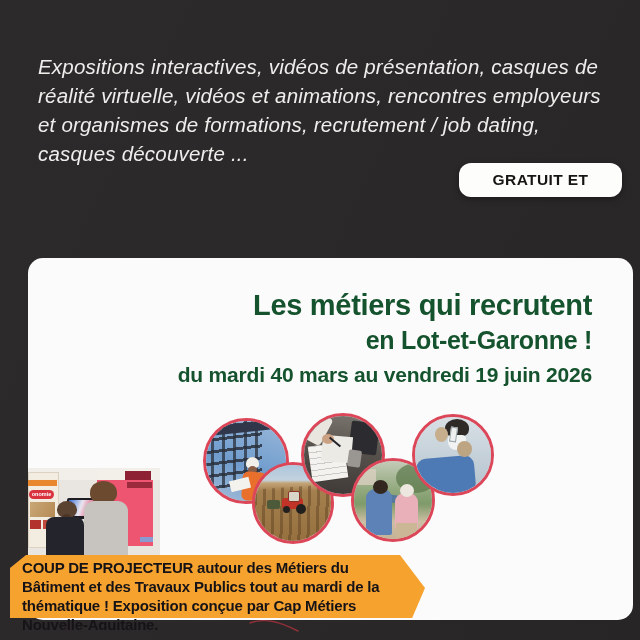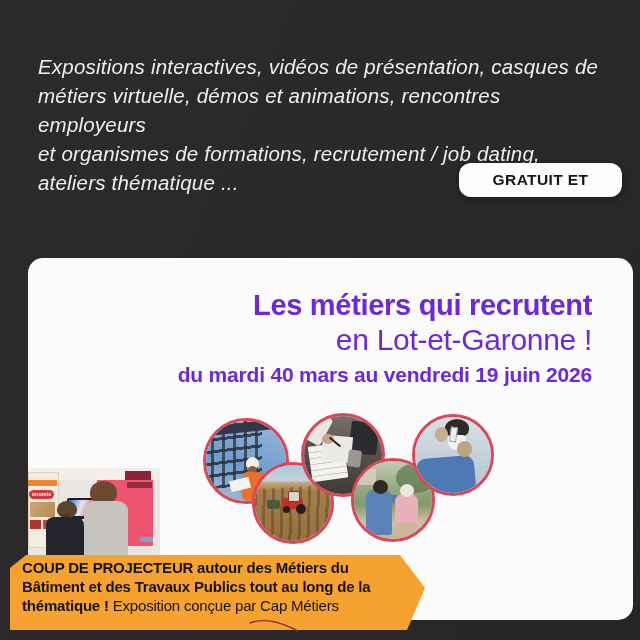--- a/index.html
+++ b/index.html
@@ -22,23 +22,23 @@
 
   
   #card{left:28px;top:258px;width:605px;height:362px;background:#fcfbfb;border-radius:15px;}
 
   
   #moment-badge{left:18px;top:243px;height:31px;padding:0 26px;border-radius:16px;
     background:#e8415f;color:#fff;display:flex;align-items:center;z-index:5;
     font-weight:800;font-size:17.5px;letter-spacing:.8px;box-shadow:0 1px 4px rgba(0,0,0,.3);}
 
   
-  #title-block{right:41px;top:30px;text-align:right;color:#6d28d9;}
+  #title-block{right:41px;top:30px;text-align:right;color:#14532d;}
   #title-block .t1{font-size:29px;font-weight:800;line-height:34px;letter-spacing:-.3px;}
-  #title-block .t2{font-size:30px;font-weight:400;line-height:36px;letter-spacing:-.3px;}
+  #title-block .t2{font-size:25px;font-weight:700;line-height:36px;letter-spacing:-.3px;}
   #title-block .dates{font-size:21px;font-weight:700;line-height:26px;margin-top:4px;letter-spacing:-.2px;}
 
   
   .circle{border-radius:50%;border:3px solid #dc4659;overflow:hidden;background:#ddd;}
   .circle>div{position:absolute;}
   #c1{left:175px;top:160px;width:80px;height:80px;z-index:1;}
   #c2{left:224px;top:204px;width:76px;height:76px;z-index:2;}
   #c3{left:273px;top:155px;width:78px;height:78px;z-index:3;}
   #c4{left:323px;top:200px;width:78px;height:78px;z-index:4;}
   #c5{left:384px;top:156px;width:76px;height:76px;z-index:5;}
@@ -116,40 +116,40 @@
   #expo .monitor{left:39px;top:30px;width:30px;height:21px;background:#1b1d23;border-radius:2px;}
   #expo .screen{left:41px;top:32px;width:26px;height:16px;
       background:linear-gradient(110deg,#3a6fd8 0%,#e9e6ef 45%,#e87a9a 75%,#5a4ecb 100%);}
   #expo .p1hair{left:29px;top:33px;width:20px;height:17px;border-radius:50% 50% 45% 45%;background:#5b4332;}
   #expo .p1bun{left:34px;top:46px;width:9px;height:8px;border-radius:50%;background:#4a3527;}
   #expo .p1body{left:18px;top:49px;width:38px;height:41px;border-radius:8px 8px 0 0;background:#24252c;}
   #expo .p2hair{left:62px;top:13px;width:27px;height:23px;border-radius:50% 50% 45% 45%;background:#6b4a2f;}
   #expo .p2body{left:56px;top:33px;width:44px;height:57px;border-radius:10px 10px 0 0;background:#c7c4c0;}
 
   
-  #banner{left:10px;top:555px;width:415px;height:75px;background:#f6a22f;z-index:6;
+  #banner{left:10px;top:555px;width:415px;height:63px;background:#f6a22f;z-index:6;
     clip-path:polygon(16px 0,390px 0,415px 33px,397px 75px,0 75px,0 13px);
     color:#161317;}
   #banner .txt{position:absolute;left:12px;top:3px;font-size:15px;line-height:19px;
     letter-spacing:-.2px;white-space:nowrap;}
   .w900{font-weight:900;}
   .w800{font-weight:800;}
-  .w600{font-weight:400;text-align:center;}
+  .w600{font-weight:700;text-align:center;}
   #scribble{left:248px;top:616px;z-index:7;}
 </style>
 </head>
 <body>
 
 <div id="stage">
 
   <div id="intro" class="abs">
     <div>Expositions interactives, vidéos de présentation, casques de</div>
-    <div>métiers virtuelle, démos et animations, rencontres employeurs</div>
+    <div>réalité virtuelle, vidéos et animations, rencontres employeurs</div>
     <div>et organismes de formations, recrutement / job dating,</div>
-    <div>ateliers thématique ...</div>
+    <div>casques découverte ...</div>
   </div>
 
   <div id="free-badge" class="abs">
     <div>GRATUIT ET</div>
   </div>
 
   <div id="card" class="abs">
 
     <div id="title-block" class="abs">
       <div class="t1">Les métiers qui recrutent</div>
@@ -232,24 +232,25 @@
     <div class="p1body"></div>
     <div class="p2hair"></div>
     <div class="p2body"></div>
   </div>
 
   <div id="banner" class="abs">
     <div class="txt">
       <div>
         <span class="w900">COUP DE PROJECTEUR</span><span class="w800"> autour des Métiers du</span>
       </div>
-      <div><span class="w800">Bâtiment et des Travaux Publics tout au long de la</span></div>
+      <div><span class="w800">Bâtiment et des Travaux Publics tout au mardi de la</span></div>
       <div>
         <span class="w800">thématique !</span><span class="w600"> Exposition conçue par Cap Métiers</span>
       </div>
+      <div><span class="w600">Nouvelle-Aquitaine.</span></div>
     </div>
   </div>
 
   <svg id="scribble" class="abs" width="52" height="18" viewBox="0 0 52 18">
     <path d="M2,7 C18,1 34,7 50,15" stroke="#8e3038" stroke-width="1.4" fill="none" stroke-linecap="round"></path>
   </svg>
 
 </div>
 
 </body></html>

